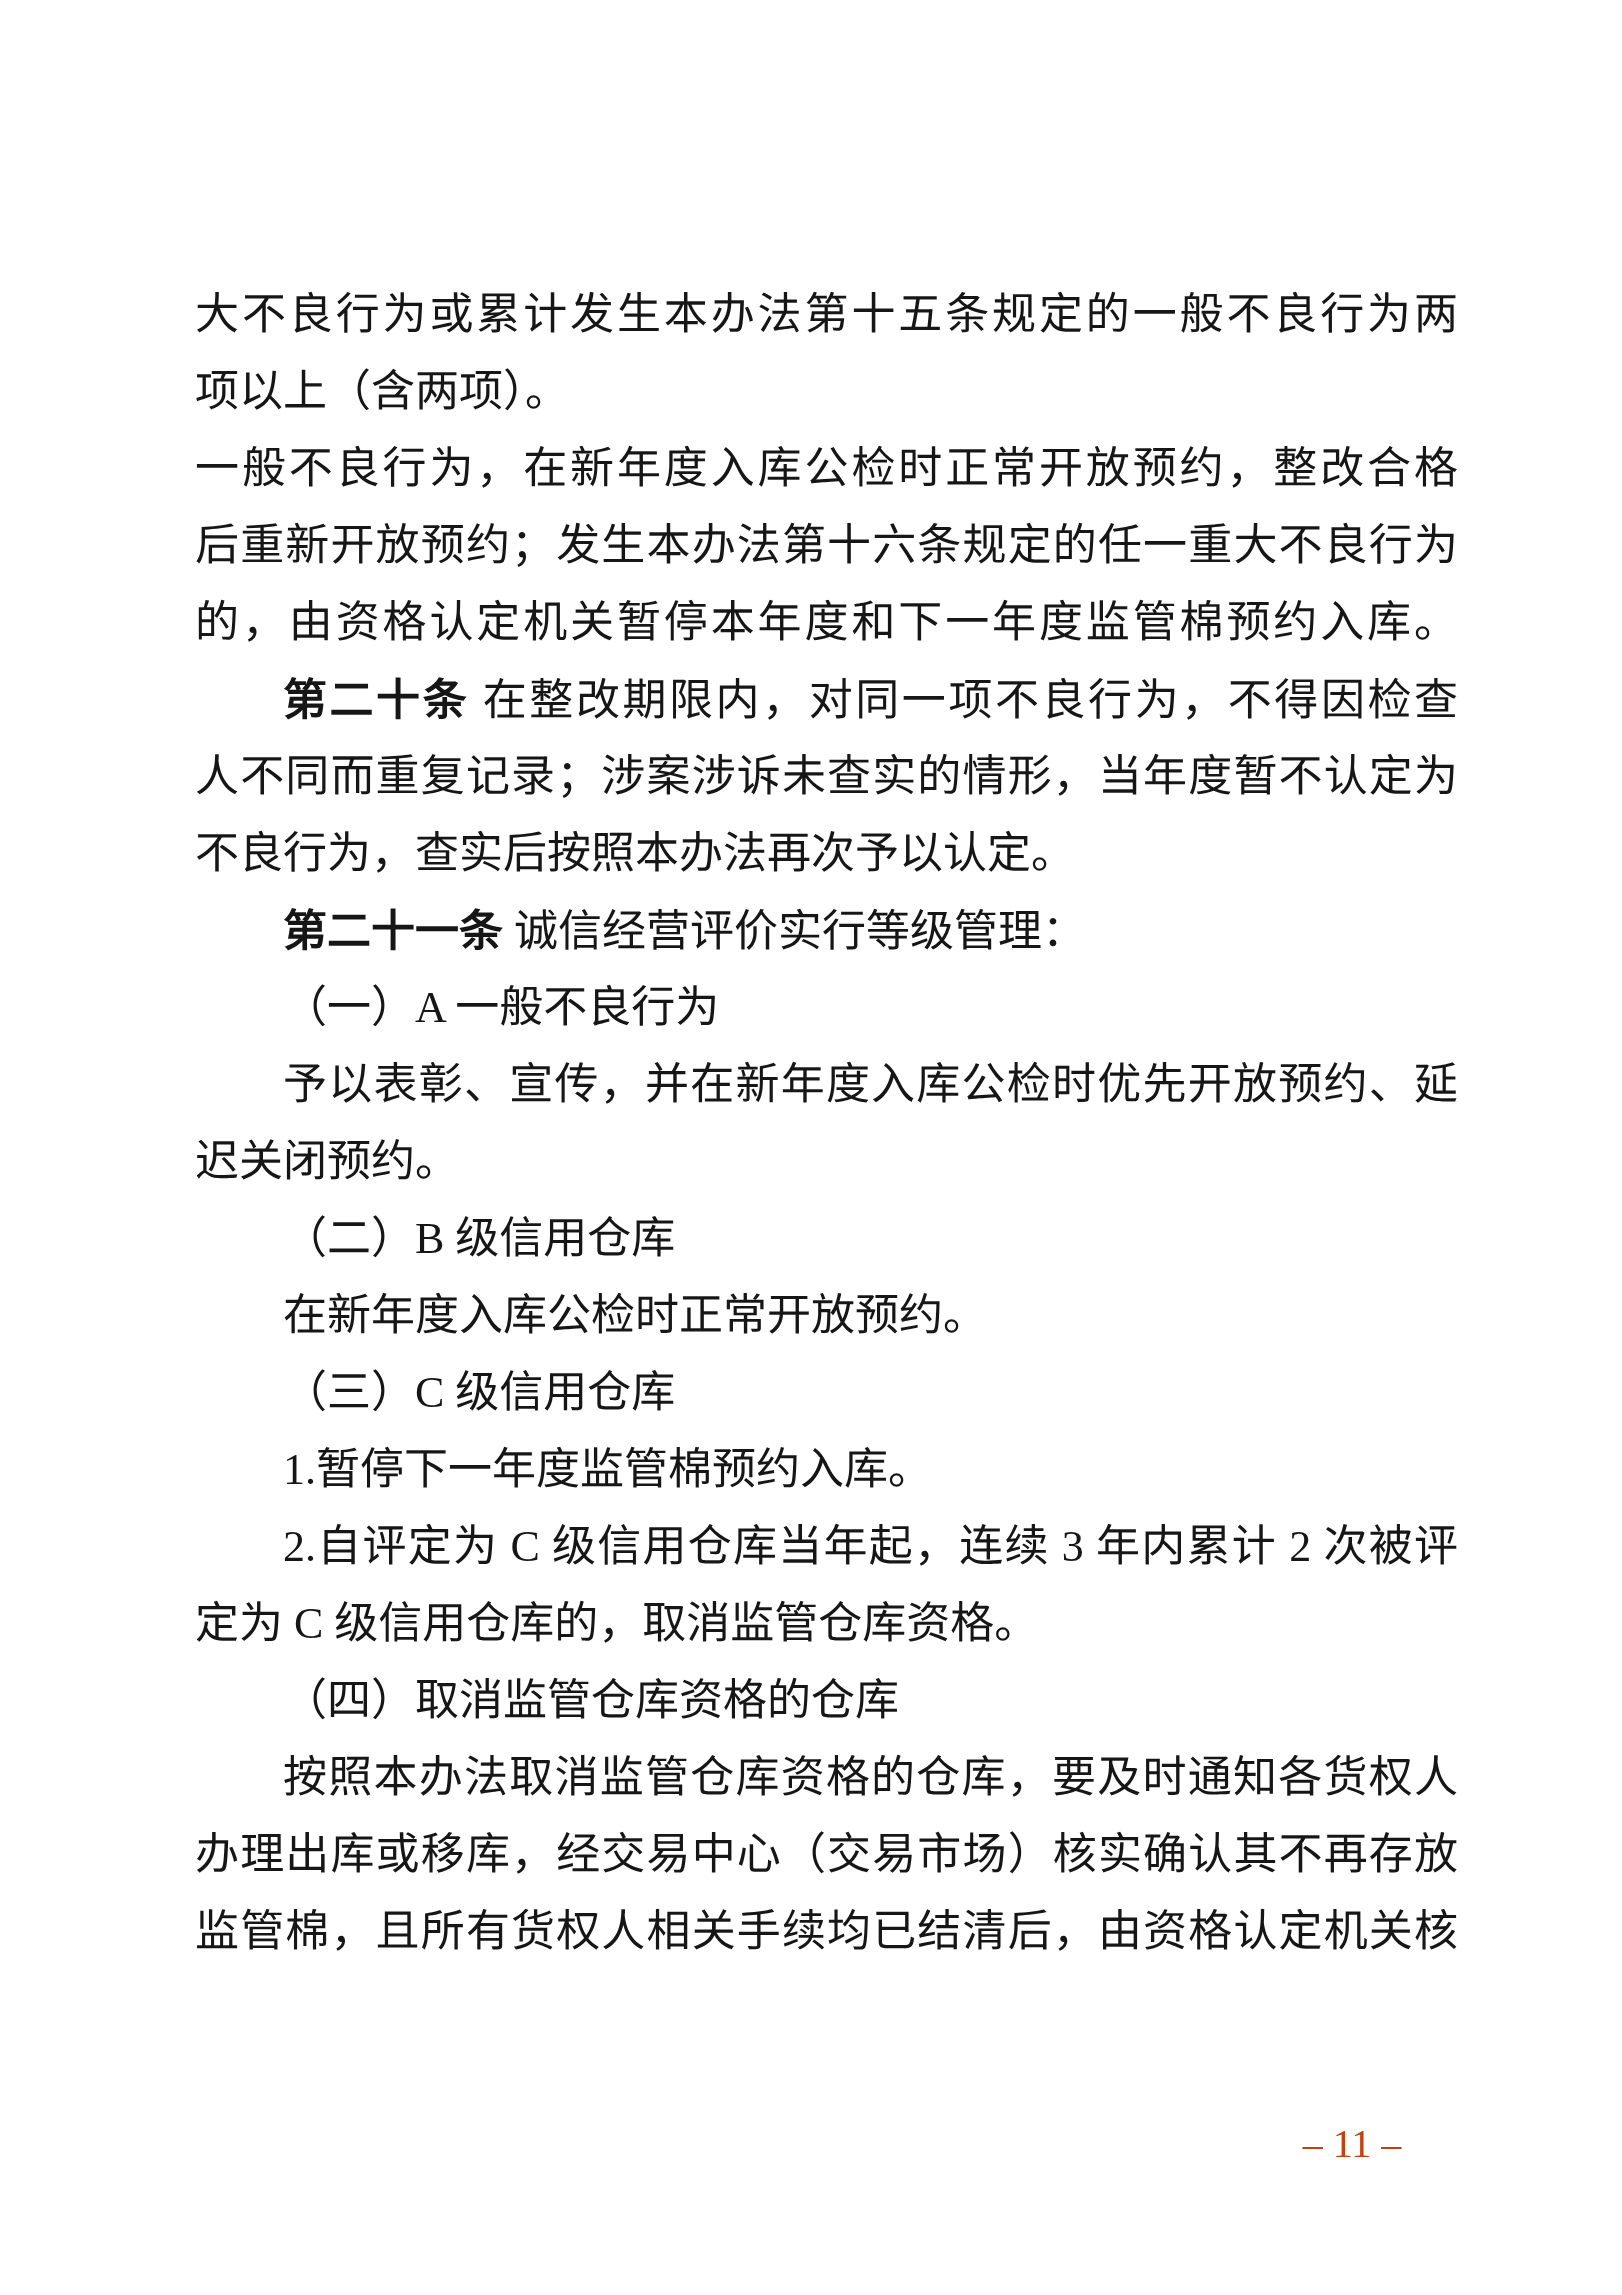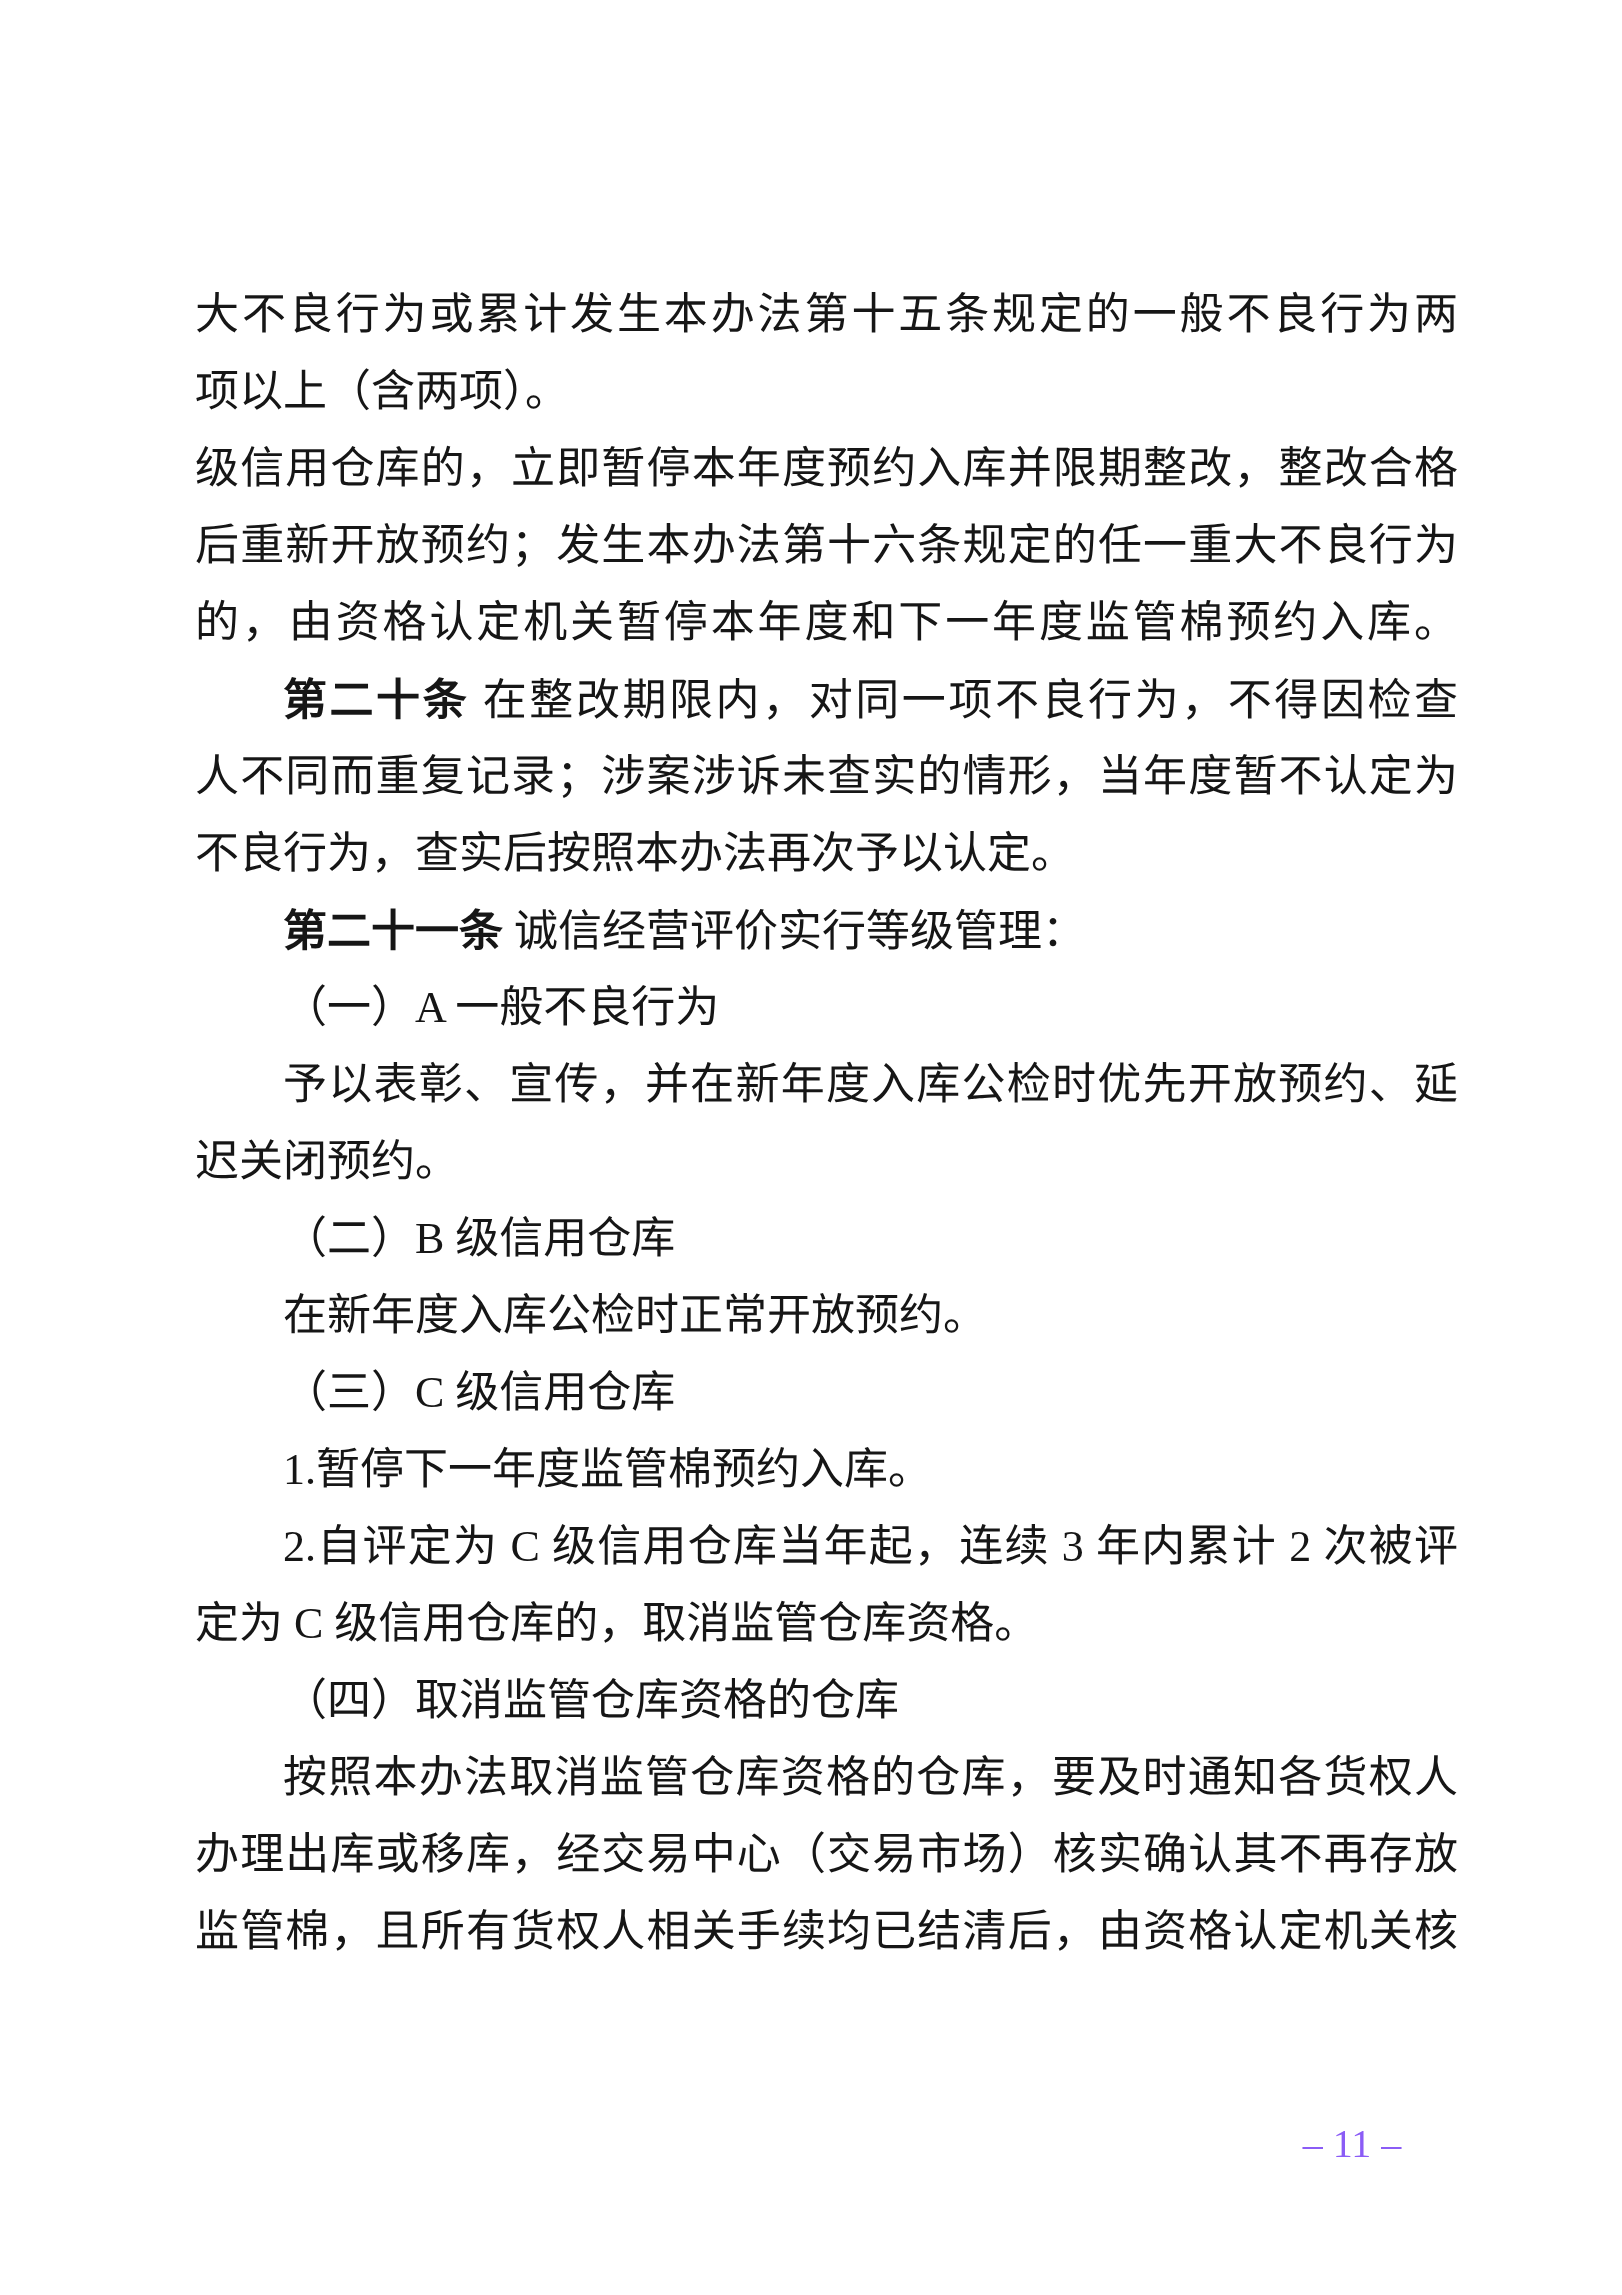--- a/index.html
+++ b/index.html
@@ -44,32 +44,32 @@
   }
   .page-number {
     position: absolute;
     left: 1260px;
     top: 2114px;
     width: 184px;
     height: 59px;
     line-height: 59px;
     text-align: center;
     font-size: 40px;
-    color: #8b5cf6;
+    color: #c2410c;
     font-family: "Liberation Serif", "DejaVu Serif", serif;
   }
 </style>
 </head>
 <body>
 
 <div class="page">
   <div class="doc-body">
       <div class="line fill"><span class="body-text">大不良行为或累计发生本办法第十五条规定的一般不良行为两</span></div>
       <div class="line"><span class="body-text">项以上（含两项）。</span></div>
-      <div class="line fill"><span class="body-text">级信用仓库的，立即暂停本年度预约入库并限期整改，整改合格</span></div>
+      <div class="line fill"><span class="body-text">一般不良行为，在新年度入库公检时正常开放预约，整改合格</span></div>
       <div class="line fill"><span class="body-text">后重新开放预约；发生本办法第十六条规定的任一重大不良行为</span></div>
       <div class="line fill"><span class="body-text">的，由资格认定机关暂停本年度和下一年度监管棉预约入库。</span></div>
       <div class="line indent fill"><span class="article-heading">第二十条</span><span class="body-text"> 在整改期限内，对同一项不良行为，不得因检查</span></div>
       <div class="line fill"><span class="body-text">人不同而重复记录；涉案涉诉未查实的情形，当年度暂不认定为</span></div>
       <div class="line"><span class="body-text">不良行为，查实后按照本办法再次予以认定。</span></div>
       <div class="line indent"><span class="article-heading">第二十一条</span><span class="body-text"> 诚信经营评价实行等级管理：</span></div>
       <div class="line indent"><span class="body-text">（一）A 一般不良行为</span></div>
       <div class="line indent fill"><span class="body-text">予以表彰、宣传，并在新年度入库公检时优先开放预约、延</span></div>
       <div class="line"><span class="body-text">迟关闭预约。</span></div>
       <div class="line indent"><span class="body-text">（二）B 级信用仓库</span></div>

